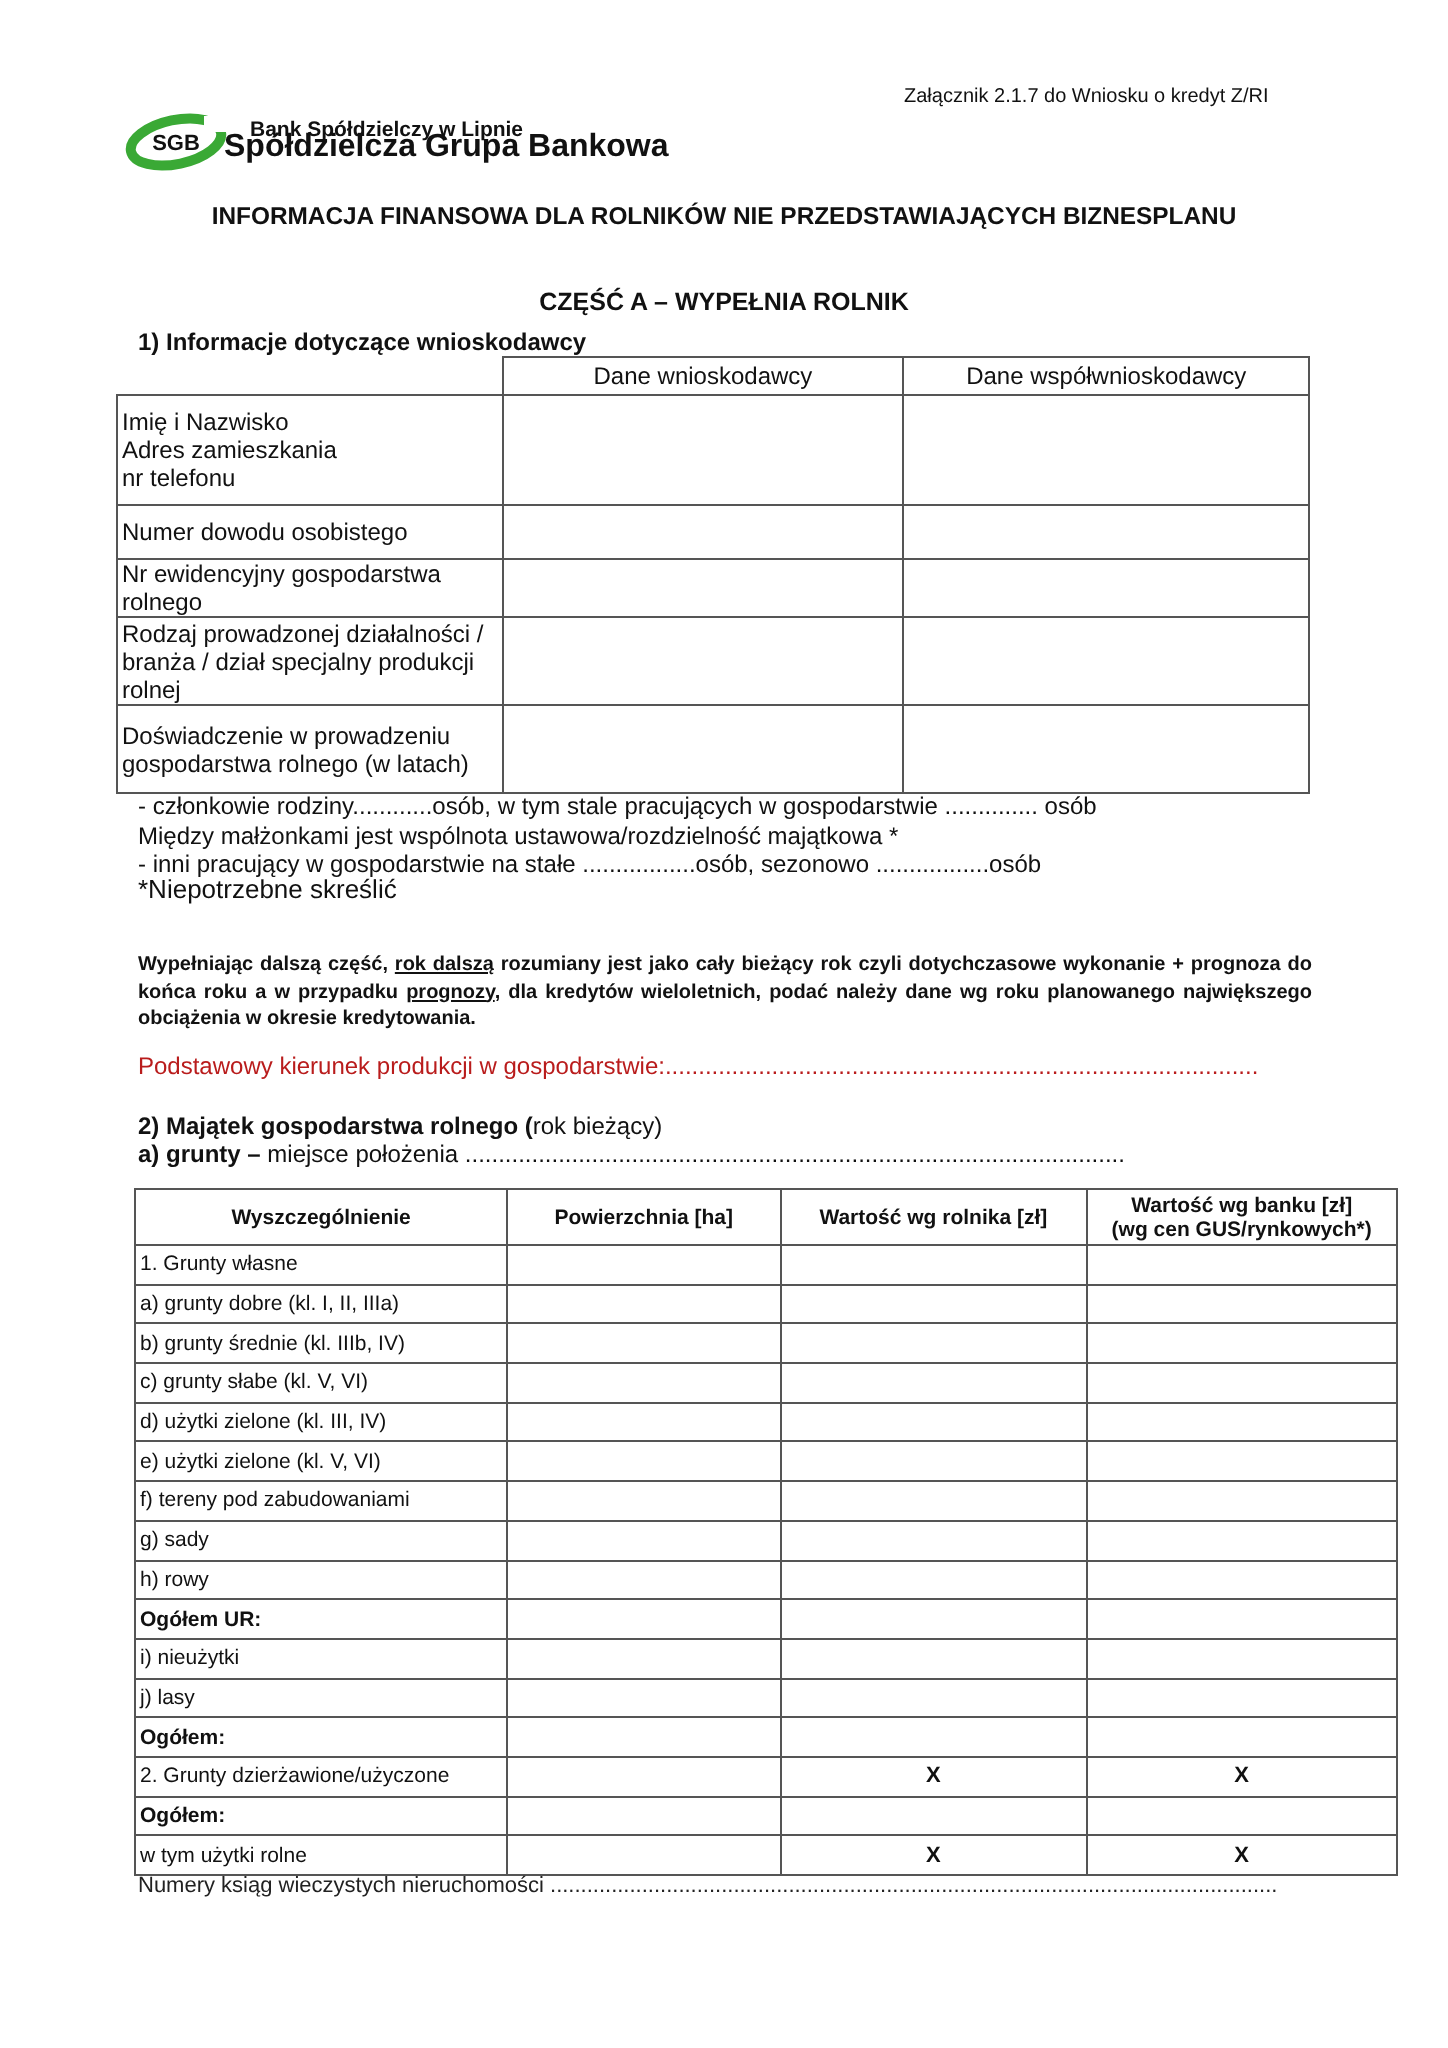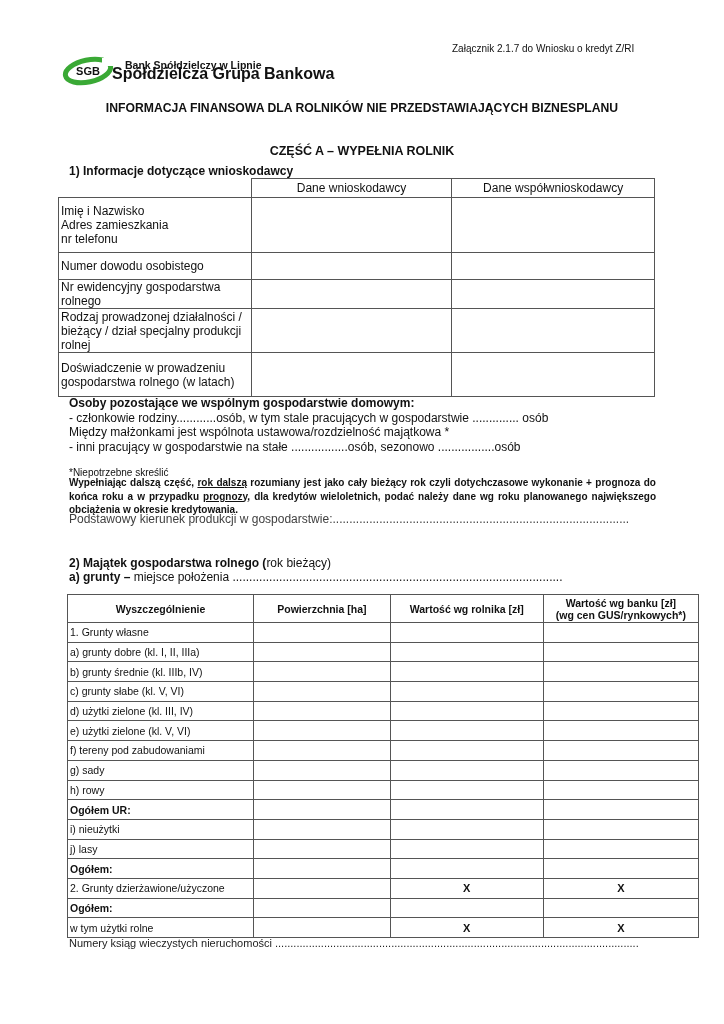--- a/index.html
+++ b/index.html
@@ -13,24 +13,24 @@
   .title { left:0; width:724px; top:101px; text-align:center; font-size:12.2px; font-weight:bold; }
   .subtitle { left:0; width:724px; top:144px; text-align:center; font-size:12.5px; font-weight:bold; }
   .sec1 { left:69px; top:164px; font-size:12px; font-weight:bold; }
   table { border-collapse:collapse; }
   .t1 { position:absolute; left:58px; top:178px; width:597px; font-size:12px; }
   .t1 td { border:1px solid #555; padding:0 2px; vertical-align:middle; line-height:14px; }
   .t1 .hdr td { height:18px; text-align:center; }
   .t1 .hdr td.blank { border-top:none; border-left:none; }
   .persons { left:69px; top:396px; font-size:12px; line-height:14.5px; }
   .persons .b { font-weight:bold; }
-  .note { font-size:10px; line-height:10px;margin-top:14px; }
+  .note { font-size:13px; line-height:10px; }
   .para { left:69px; top:476px; width:587px; font-size:10px; font-weight:bold; text-align:justify; line-height:13.5px; }
   .para u { text-decoration:underline; }
-  .kier { left:69px; top:512px; font-size:12px; color:#404040; }
+  .kier { left:69px; top:526px; font-size:12px; color:#b91c1c; }
   .sec2 { left:69px; top:556px; font-size:12px; line-height:14px; }
   .sec2 b { font-weight:bold; }
   .t2 { position:absolute; left:67px; top:594px; width:632px; font-size:10.5px; }
   .t2 td { border:1px solid #555; padding:0 2px; height:18.7px; line-height:12px; vertical-align:middle; }
   .t2 .hdr td { height:27px; text-align:center; font-weight:bold; font-size:10.5px; }
   .t2 td.x { text-align:center; font-weight:bold; font-size:11px; }
   .t2 td.b { font-weight:bold; }
   .kw { left:69px; top:937px; font-size:11px; color:#222; }
 </style>
 </head>
@@ -84,39 +84,38 @@
     <td>
       <div>Nr ewidencyjny gospodarstwa</div>
       <div>rolnego</div>
     </td>
     <td></td>
     <td></td>
   </tr>
   <tr style="height:44px">
     <td>
       <div>Rodzaj prowadzonej działalności /</div>
-      <div>bieżący / dział specjalny produkcji</div>
+      <div>branża / dział specjalny produkcji</div>
       <div>rolnej</div>
     </td>
     <td></td>
     <td></td>
   </tr>
   <tr style="height:44px">
     <td>
       <div>Doświadczenie w prowadzeniu</div>
       <div>gospodarstwa rolnego (w latach)</div>
     </td>
     <td></td>
     <td></td>
   </tr>
 </tbody>
   </table>
 
 <div class="abs persons">
-  <div class="b">Osoby pozostające we wspólnym gospodarstwie domowym:</div>
   <div>- członkowie rodziny............osób, w tym stale pracujących w gospodarstwie .............. osób</div>
   <div>Między małżonkami jest wspólnota ustawowa/rozdzielność majątkowa *</div>
   <div>-     inni pracujący w gospodarstwie na stałe .................osób, sezonowo .................osób</div>
   <div class="note">*Niepotrzebne skreślić</div>
 </div>
 
 <div class="abs para"><span>Wypełniając dalszą część, </span><u>rok dalszą</u><span> rozumiany jest jako cały bieżący rok czyli dotychczasowe wykonanie + prognoza do końca roku a w przypadku </span><u>prognozy</u><span>, dla kredytów wieloletnich, podać należy dane wg roku planowanego największego obciążenia w okresie kredytowania.</span></div>
 
 <div class="abs kier">Podstawowy kierunek produkcji w gospodarstwie:.........................................................................................</div>
 

